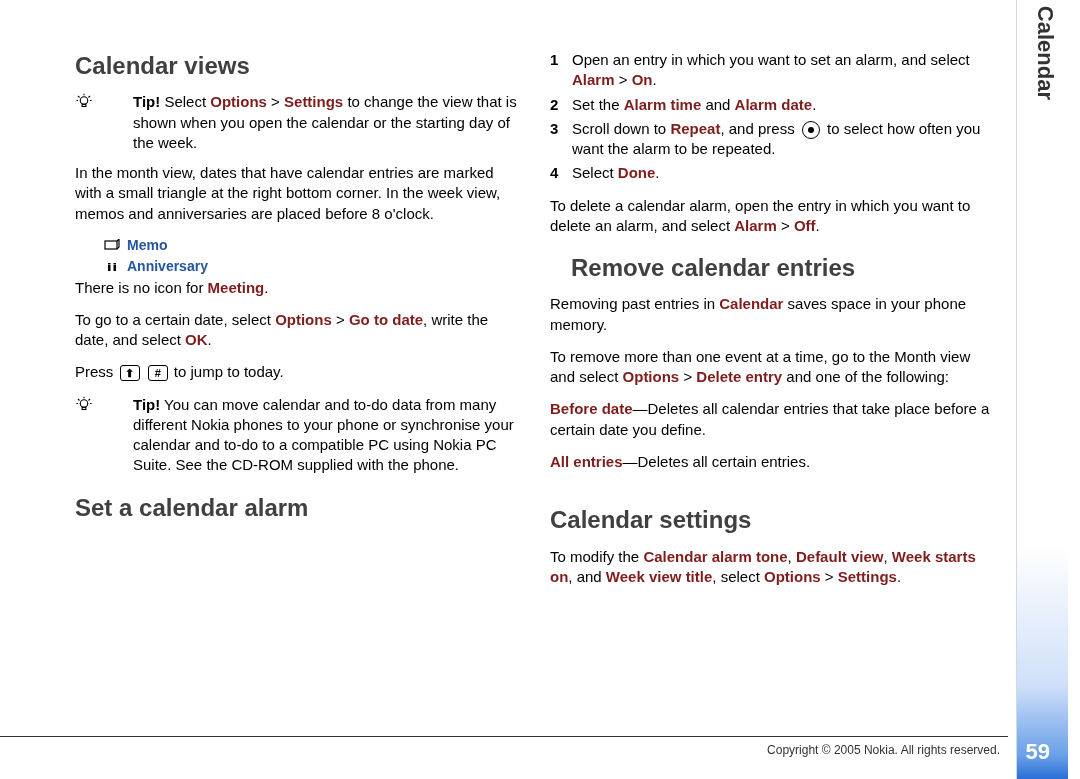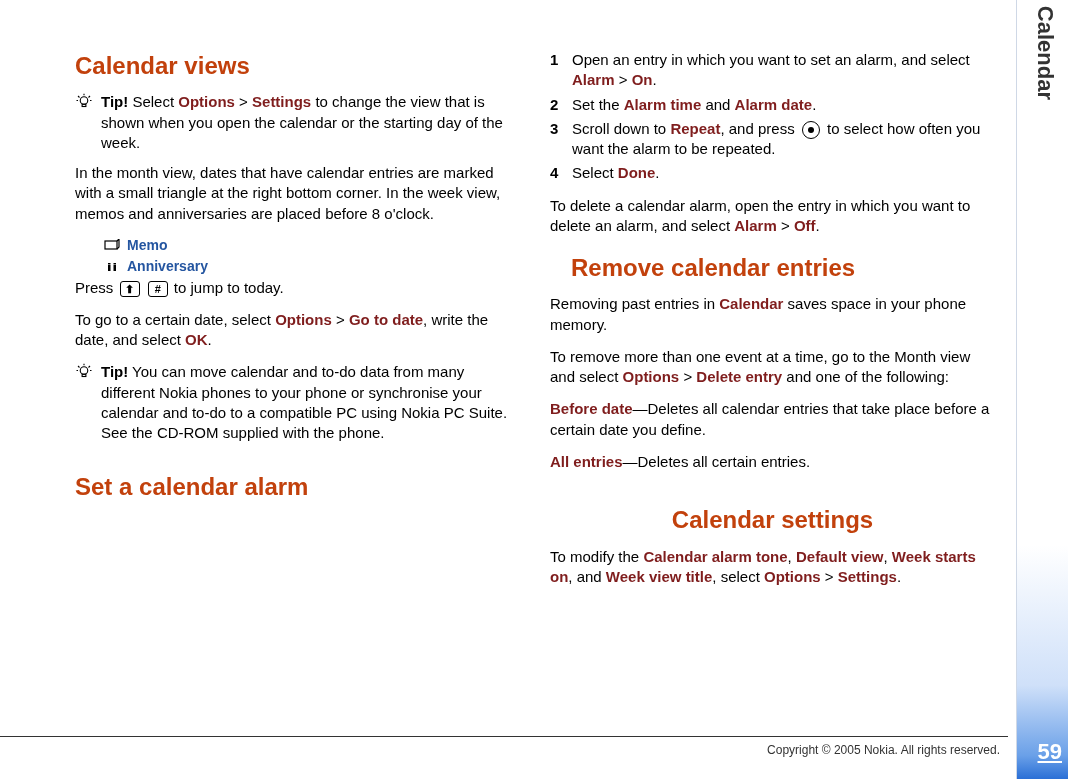--- a/index.html
+++ b/index.html
@@ -22,25 +22,25 @@
   .col {
     flex: 1;
     font-size: 15px;
     line-height: 1.35;
     color: #000;
   }
   .h2 {
     font-size: 24px;
     font-weight: bold;
     margin-bottom: 10px;
-    color: #c2410c;
+    color: #404040;
   }
   .para { margin-bottom: 12px; }
   .indent { padding-left: 28px; }
-  .tip-row { display: flex; align-items: flex-start; margin-bottom: 10px; }
+  .tip-row { display: flex; align-items: flex-start; margin-bottom: 10px; gap: 32px; }
   .tip-icon {
     width: 20px; height: 20px; flex-shrink: 0; margin-right: 6px; margin-top: 1px;
     position: relative;
   }
   .tip-icon svg { width: 18px; height: 18px; }
   .tip-body { flex: 1; }
   .bold-ui { color: #7f1d1d; font-weight: bold; }
   .bold-blk { font-weight: bold; color: #000; }
   .icon-row { display: flex; align-items: center; margin-bottom: 2px; }
   .small-icon { width: 18px; display: inline-flex; justify-content: center; margin-right: 6px; }
@@ -93,26 +93,25 @@
     top: 100px;
     transform: rotate(90deg);
     transform-origin: right top;
     font-size: 22px;
     font-weight: bold;
     color: #333;
     white-space: nowrap;
   }
   .page-num {
     position: absolute;
-    right: 6px;
+    right: 18px;
     bottom: 14px;
     font-size: 22px;
     font-weight: bold;
     color: #fff;
-    text-decoration: underline;
   }
   .copyright {
     position: absolute;
     right: 80px;
     bottom: 22px;
     font-size: 12px;
     color: #333;
   }
   .rule {
     position: absolute;
@@ -162,50 +161,53 @@
           <svg width="14" height="14" viewBox="0 0 14 14">
               <rect x="3" y="6" width="2.5" height="6" fill="#000"></rect>
               <rect x="8.5" y="6" width="2.5" height="6" fill="#000"></rect>
               <rect x="3" y="4" width="2.5" height="1.5" fill="#000"></rect>
               <rect x="8.5" y="4" width="2.5" height="1.5" fill="#000"></rect>
             </svg>
         </span>
         <span class="icon-label">Anniversary</span>
       </div>
     </div>
+    <div class="para">
+      <span>There is no icon for </span><span class="bold-ui">Meeting</span><span>.</span>
+    </div>
+
+    <div class="para">
+      <span>To go to a certain date, select </span><span class="bold-ui">Options</span><span> &gt; </span><span class="bold-ui">Go to date</span><span>, write the date, and select </span><span class="bold-ui">OK</span><span>.</span>
+    </div>
 
     <div class="para">
       <span>Press </span>
       <span class="key">⬆</span>
       <span class="key">#</span>
       <span> to jump to today.</span>
-    </div>
-
-    <div class="para">
-      <span>To go to a certain date, select </span><span class="bold-ui">Options</span><span> &gt; </span><span class="bold-ui">Go to date</span><span>, write the date, and select </span><span class="bold-ui">OK</span><span>.</span>
     </div>
 
     <div class="tip-row">
       <span class="tip-icon">
         <svg viewBox="0 0 24 24">
             <circle cx="12" cy="10" r="5" fill="none" stroke="#000" stroke-width="1.5"></circle>
             <line x1="12" y1="1" x2="12" y2="3" stroke="#000" stroke-width="1.5"></line>
             <line x1="4" y1="4" x2="6" y2="6" stroke="#000" stroke-width="1.5"></line>
             <line x1="20" y1="4" x2="18" y2="6" stroke="#000" stroke-width="1.5"></line>
             <line x1="2" y1="10" x2="4" y2="10" stroke="#000" stroke-width="1.5"></line>
             <line x1="20" y1="10" x2="22" y2="10" stroke="#000" stroke-width="1.5"></line>
             <rect x="9.5" y="15" width="5" height="3" fill="none" stroke="#000" stroke-width="1.5"></rect>
           </svg>
       </span>
       <div class="tip-body">
         <span class="bold-blk">Tip!</span><span> You can move calendar and to-do data from many different Nokia phones to your phone or synchronise your calendar and to-do to a compatible PC using Nokia PC Suite. See the CD-ROM supplied with the phone.</span>
       </div>
     </div>
 
-    <div class="h2" style="margin-top:28px;">Set a calendar alarm</div>
+    <div class="h2" style="margin-top:16px;">Set a calendar alarm</div>
   </div>
 
   <div class="col">
 
     <div class="ol para">
       <div class="ol-item">
         <span class="ol-num">1</span>
         <span class="ol-txt"><span>Open an entry in which you want to set an alarm, and select </span><span class="bold-ui">Alarm</span><span> &gt; </span><span class="bold-ui">On</span><span>.</span></span>
       </div>
       <div class="ol-item">
@@ -236,21 +238,21 @@
       <span>To remove more than one event at a time, go to the Month view and select </span><span class="bold-ui">Options</span><span> &gt; </span><span class="bold-ui">Delete entry</span><span> and one of the following:</span>
     </div>
 
     <div class="para">
       <span class="bold-ui">Before date</span><span>—Deletes all calendar entries that take place before a certain date you define.</span>
     </div>
     <div class="para">
       <span class="bold-ui">All entries</span><span>—Deletes all certain entries.</span>
     </div>
 
-    <div class="h2" style="margin-top:32px;text-align:center;">Calendar settings</div>
+    <div class="h2" style="margin-top:32px;">Calendar settings</div>
 
     <div class="para">
       <span>To modify the </span><span class="bold-ui">Calendar alarm tone</span><span>, </span><span class="bold-ui">Default view</span><span>, </span><span class="bold-ui">Week starts on</span><span>, and </span><span class="bold-ui">Week view title</span><span>, select </span><span class="bold-ui">Options</span><span> &gt; </span><span class="bold-ui">Settings</span><span>.</span>
     </div>
   </div>
 </div>
 
 <div class="rule"></div>
 <div class="copyright">Copyright © 2005 Nokia. All rights reserved.</div>
 

